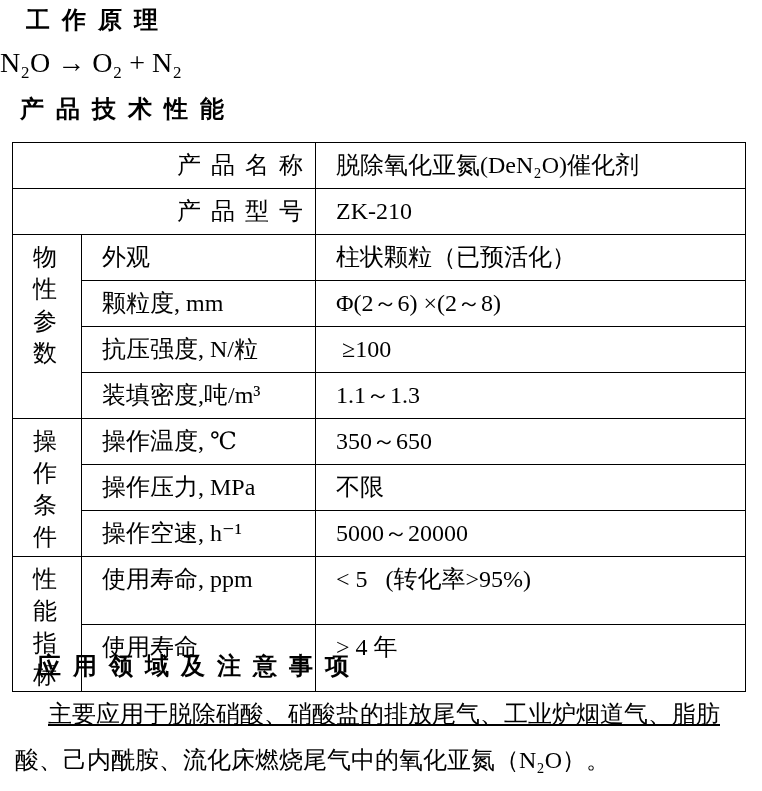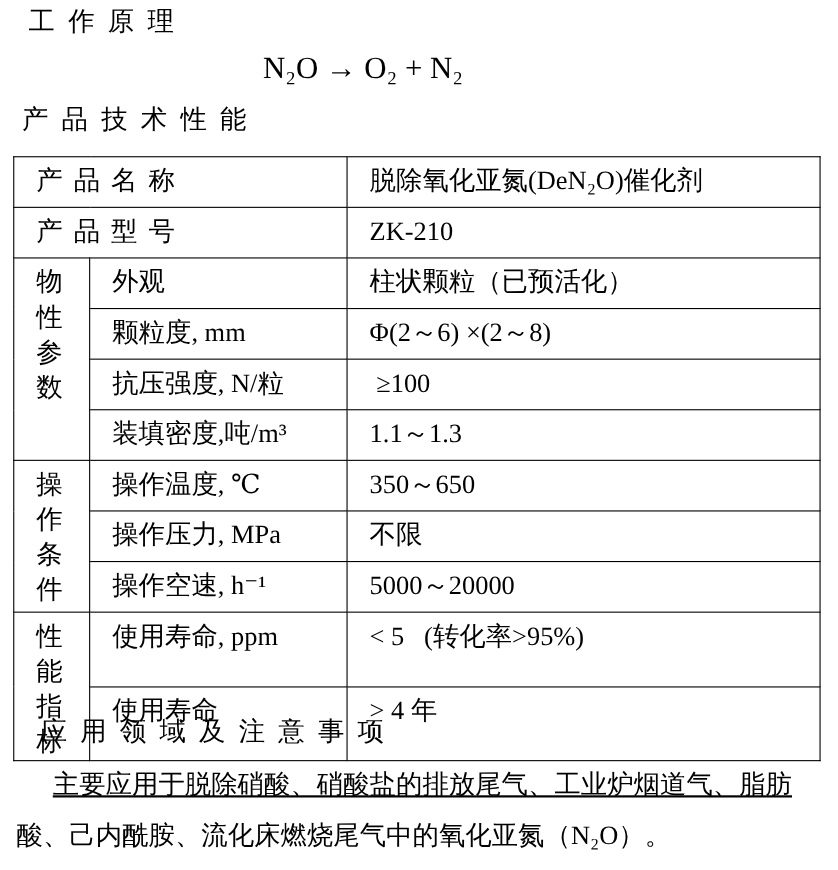--- a/index.html
+++ b/index.html
@@ -9,34 +9,34 @@
     height: 791px;
     background: #ffffff;
     color: #000000;
     font-family: "Liberation Serif", "DejaVu Serif", "DejaVu Sans", serif;
     overflow: hidden;
   }
   .heading {
     position: absolute;
     margin: 0;
     font-size: 24px;
-    font-weight: normal;
+    font-weight: bold;
     letter-spacing: 12px;
     line-height: 26px;
     white-space: nowrap;
   }
   #heading-working-principle { left: 26px; top: 7px; }
   #heading-product-specs     { left: 20px; top: 96px; }
   #heading-application       { left: 37px; top: 653px; }
   .equation {
     position: absolute;
     left: 0;
     top: 46px;
     width: 660px;
-    text-align: center;
+    text-align: left;
     font-size: 28px;
     line-height: 34px;
     white-space: pre;
   }
   table.spec {
     position: absolute;
     left: 12px;
     top: 142px;
     width: 733px;
     border-collapse: collapse;
@@ -46,21 +46,21 @@
   table.spec td {
     border: 1.5px solid #000000;
     box-sizing: border-box;
     font-size: 24px;
     line-height: 32px;
     vertical-align: top;
     padding: 6px 2px 0 20px;
     overflow: hidden;
   }
   td.hdr {
-    text-align: left;
+    text-align: right;
     letter-spacing: 10px;
     padding-left: 0;
   }
   td.val {
     padding-left: 10px;
     white-space: pre-wrap;
   }
   td.grp {
     text-align: left;
     vertical-align: middle;

